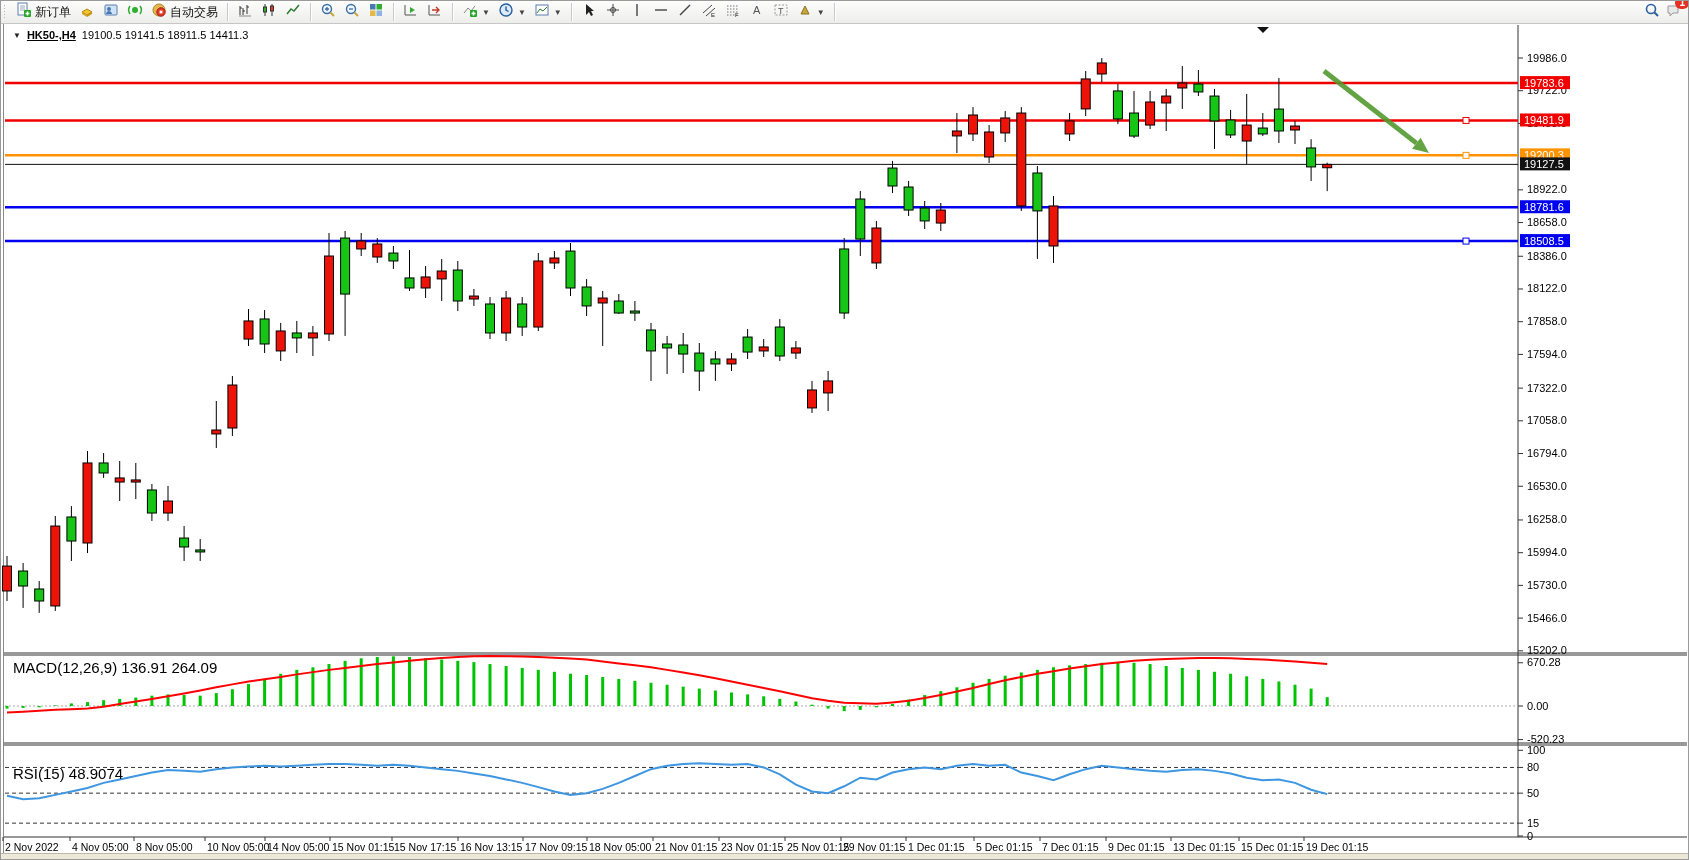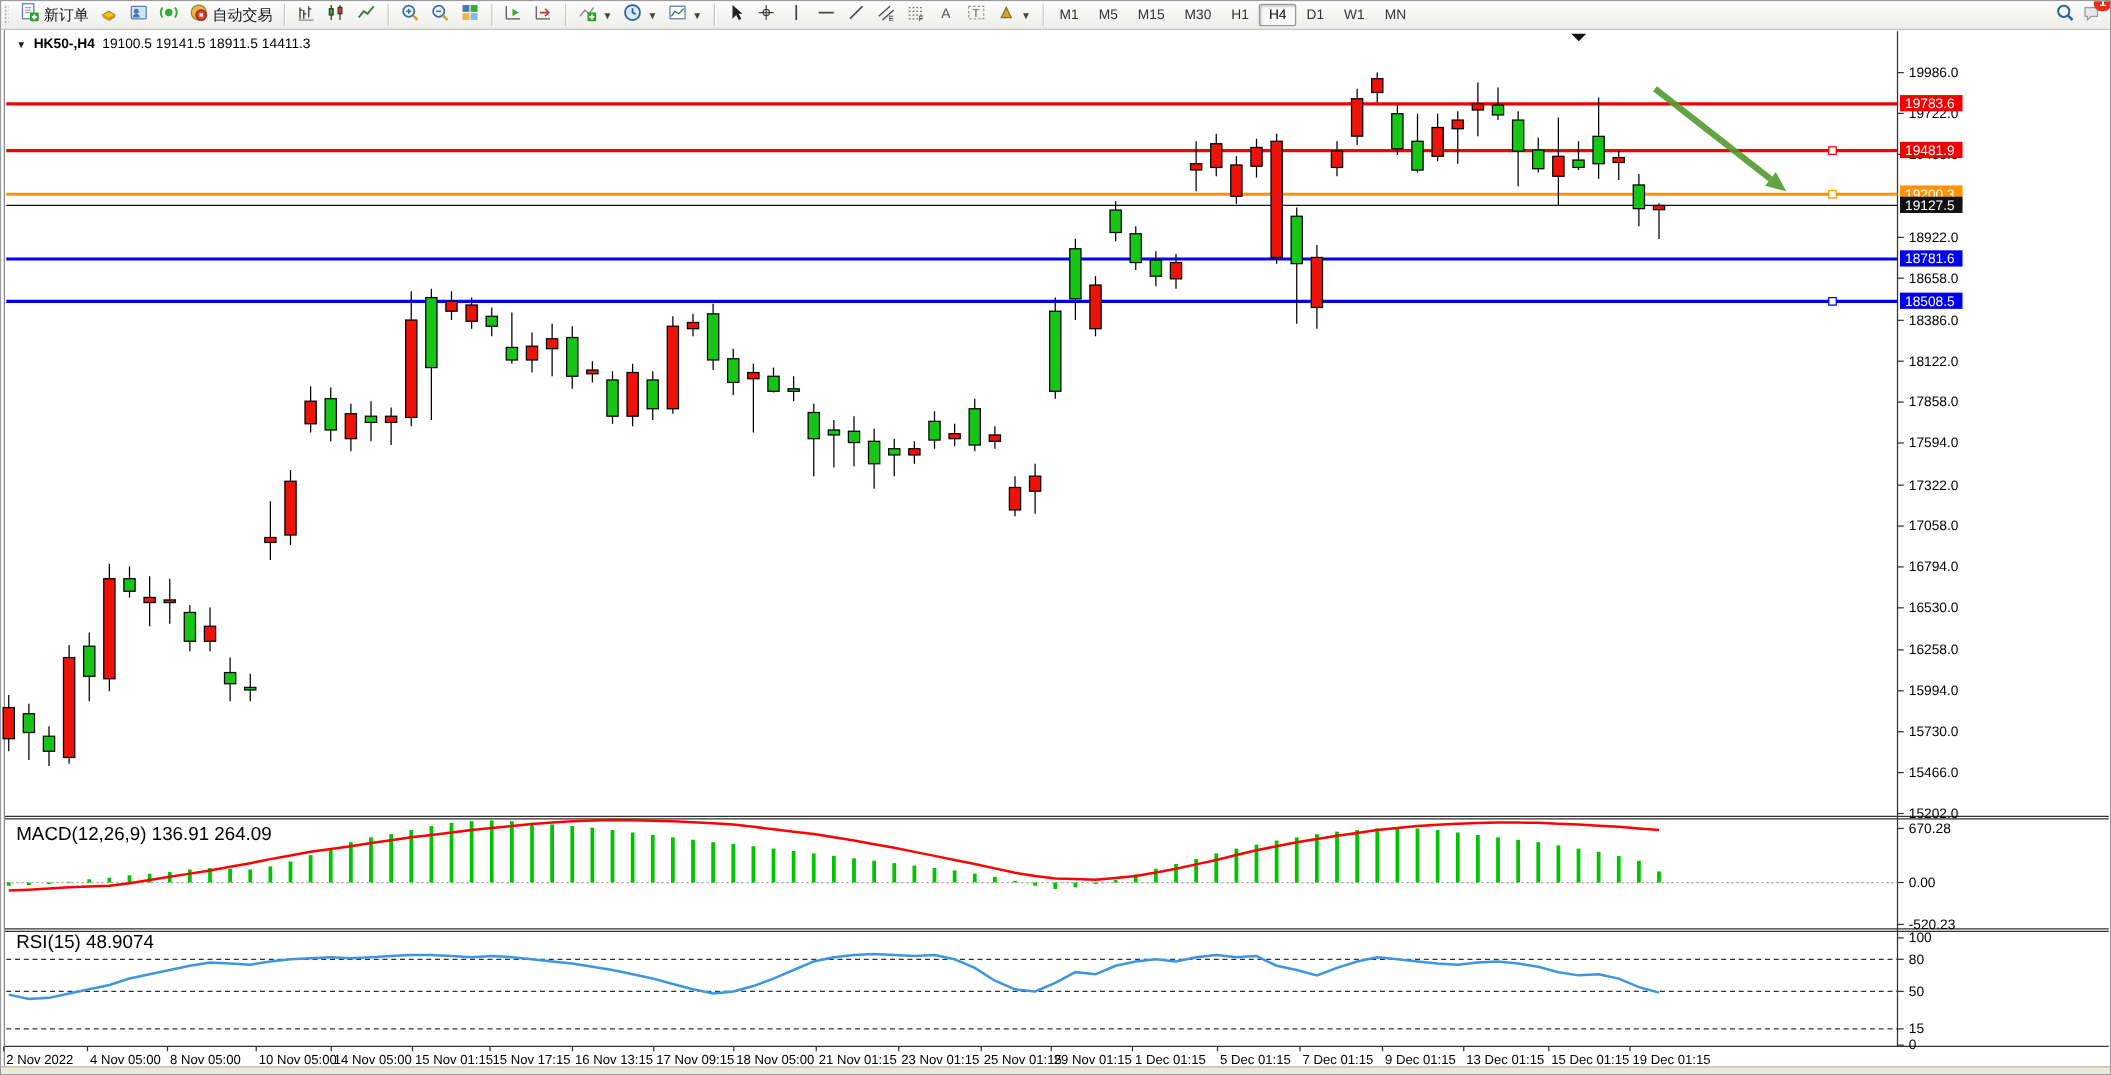--- a/index.html
+++ b/index.html
@@ -215,53 +215,42 @@
             </svg></span>
         </div>
         <div class="tb-btn">
           <span><svg class="icon16" viewBox="0 0 16 16">
               <path d="M4 12l4-8 4 8z" fill="#caa53d" stroke="#8a7020"></path>
             </svg></span>
           <span class="dd">▼</span>
         </div>
       </div>
       <div class="tb-sep"></div>
-      <div class="tb-group">
-        <div class="tf-btn">M1</div>
-        <div class="tf-btn">M5</div>
-        <div class="tf-btn">M15</div>
-        <div class="tf-btn">M30</div>
-        <div class="tf-btn">H1</div>
-        <div class="tf-btn active">H4</div>
-        <div class="tf-btn">D1</div>
-        <div class="tf-btn">W1</div>
-        <div class="tf-btn">MN</div>
-      </div>
       <div id="toolbar-right">
         <span><svg class="icon16" viewBox="0 0 16 16">
             <circle cx="7" cy="7" r="4.5" fill="none" stroke="#2b5f9e" stroke-width="1.6"></circle>
             <path d="M10.5 10.5L14 14" stroke="#2b5f9e" stroke-width="2"></path>
           </svg></span>
         <span style="position: relative;"><svg class="icon16" viewBox="0 0 16 16">
             <path d="M2 4h10v7H7l-3 3v-3H2z" fill="#e8e8e8" stroke="#999"></path>
           </svg><span class="badge">1</span></span>
       </div>
     </div>
 
   <div id="chartwin">
     <div id="frame"></div>
 
     <div id="chart-header">
       <span class="tri">▼</span>
-      <span style="font-weight:bold;">HK50-,H4</span>
+      <span style="font-weight:bold;text-decoration:underline;">HK50-,H4</span>
       <span>19100.5 19141.5 18911.5 14411.3</span>
     </div>
 
     <div class="ind-label" style="left:12px;top:636px;">MACD(12,26,9) 136.91 264.09</div>
-    <div class="ind-label" style="left:12px;top:722px;">RSI(15) 48.9074</div>
+    <div class="ind-label" style="left:12px;top:742px;">RSI(15) 48.9074</div>
   </div>
 
   <svg id="svg-root" width="1689" height="860">
       <g>
         <line x1="3" y1="652" x2="1686" y2="652" stroke="#333" stroke-width="1"></line>
         <line x1="3" y1="654" x2="1686" y2="654" stroke="#333" stroke-width="1"></line>
         <line x1="3" y1="742" x2="1686" y2="742" stroke="#333" stroke-width="1"></line>
         <line x1="3" y1="744" x2="1686" y2="744" stroke="#333" stroke-width="1"></line>
         <line x1="3" y1="836" x2="1686" y2="836" stroke="#333" stroke-width="1"></line>
         <line x1="1517" y1="24" x2="1517" y2="836" stroke="#333"></line>

